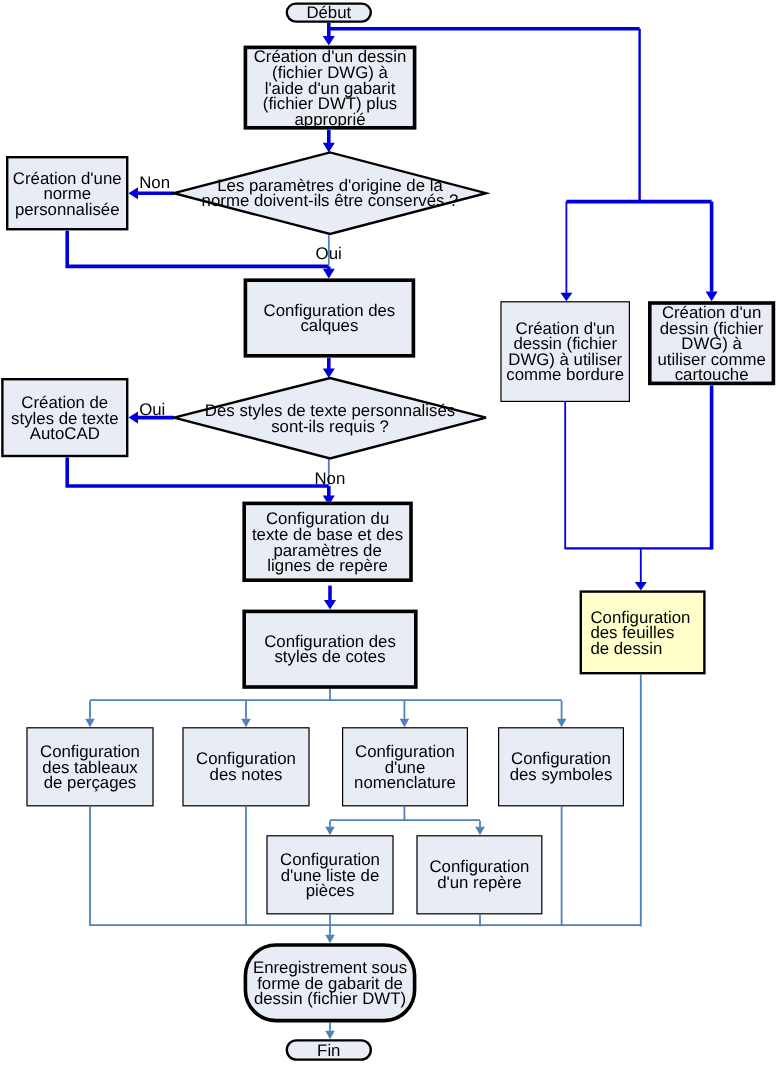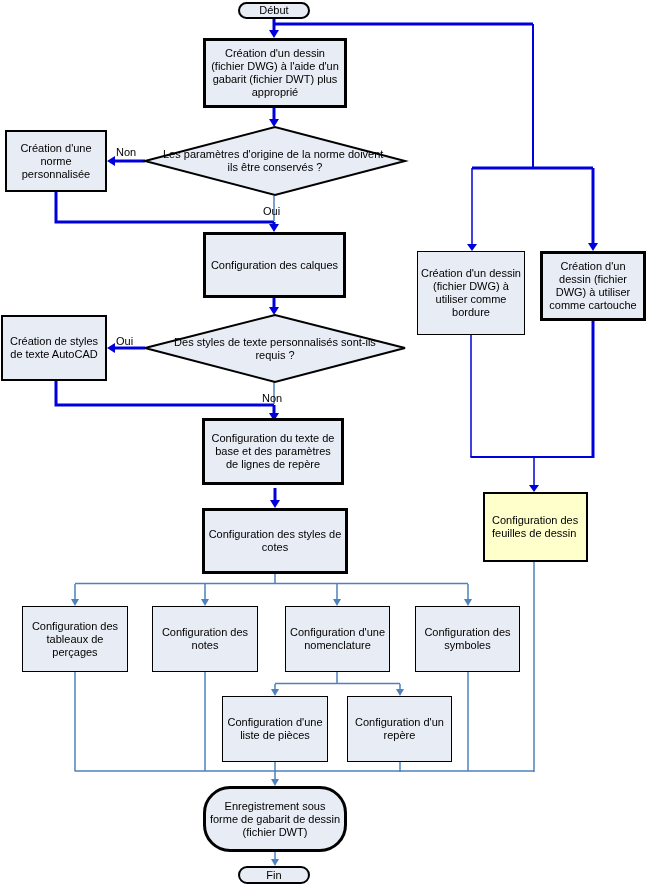--- a/index.html
+++ b/index.html
@@ -1,19 +1,19 @@
 <!DOCTYPE html>
 <html><head>
 <meta charset="utf-8">
 <style>
   html,body{margin:0;padding:0;background:#ffffff;}
   #canvas{
     position:relative;width:647px;height:890px;background:#ffffff;
     font-family:"Liberation Sans","DejaVu Sans",sans-serif;
-    font-size:11px;line-height:13px;color:#000;overflow:hidden;
+    font-size:14px;line-height:13px;color:#000;overflow:hidden;
   }
   #wires{position:absolute;left:0;top:0;width:647px;height:890px;pointer-events:none;}
   .node{
     position:absolute;box-sizing:border-box;background:#e8ecf4;border:2px solid #000;
     display:flex;align-items:center;justify-content:center;text-align:center;
     padding:2px 3px;z-index:2;
   }
   .thick{border-width:3px;}
   .thin{border-width:1px;}
   .oval{border-radius:9px;padding:0 4px;}

